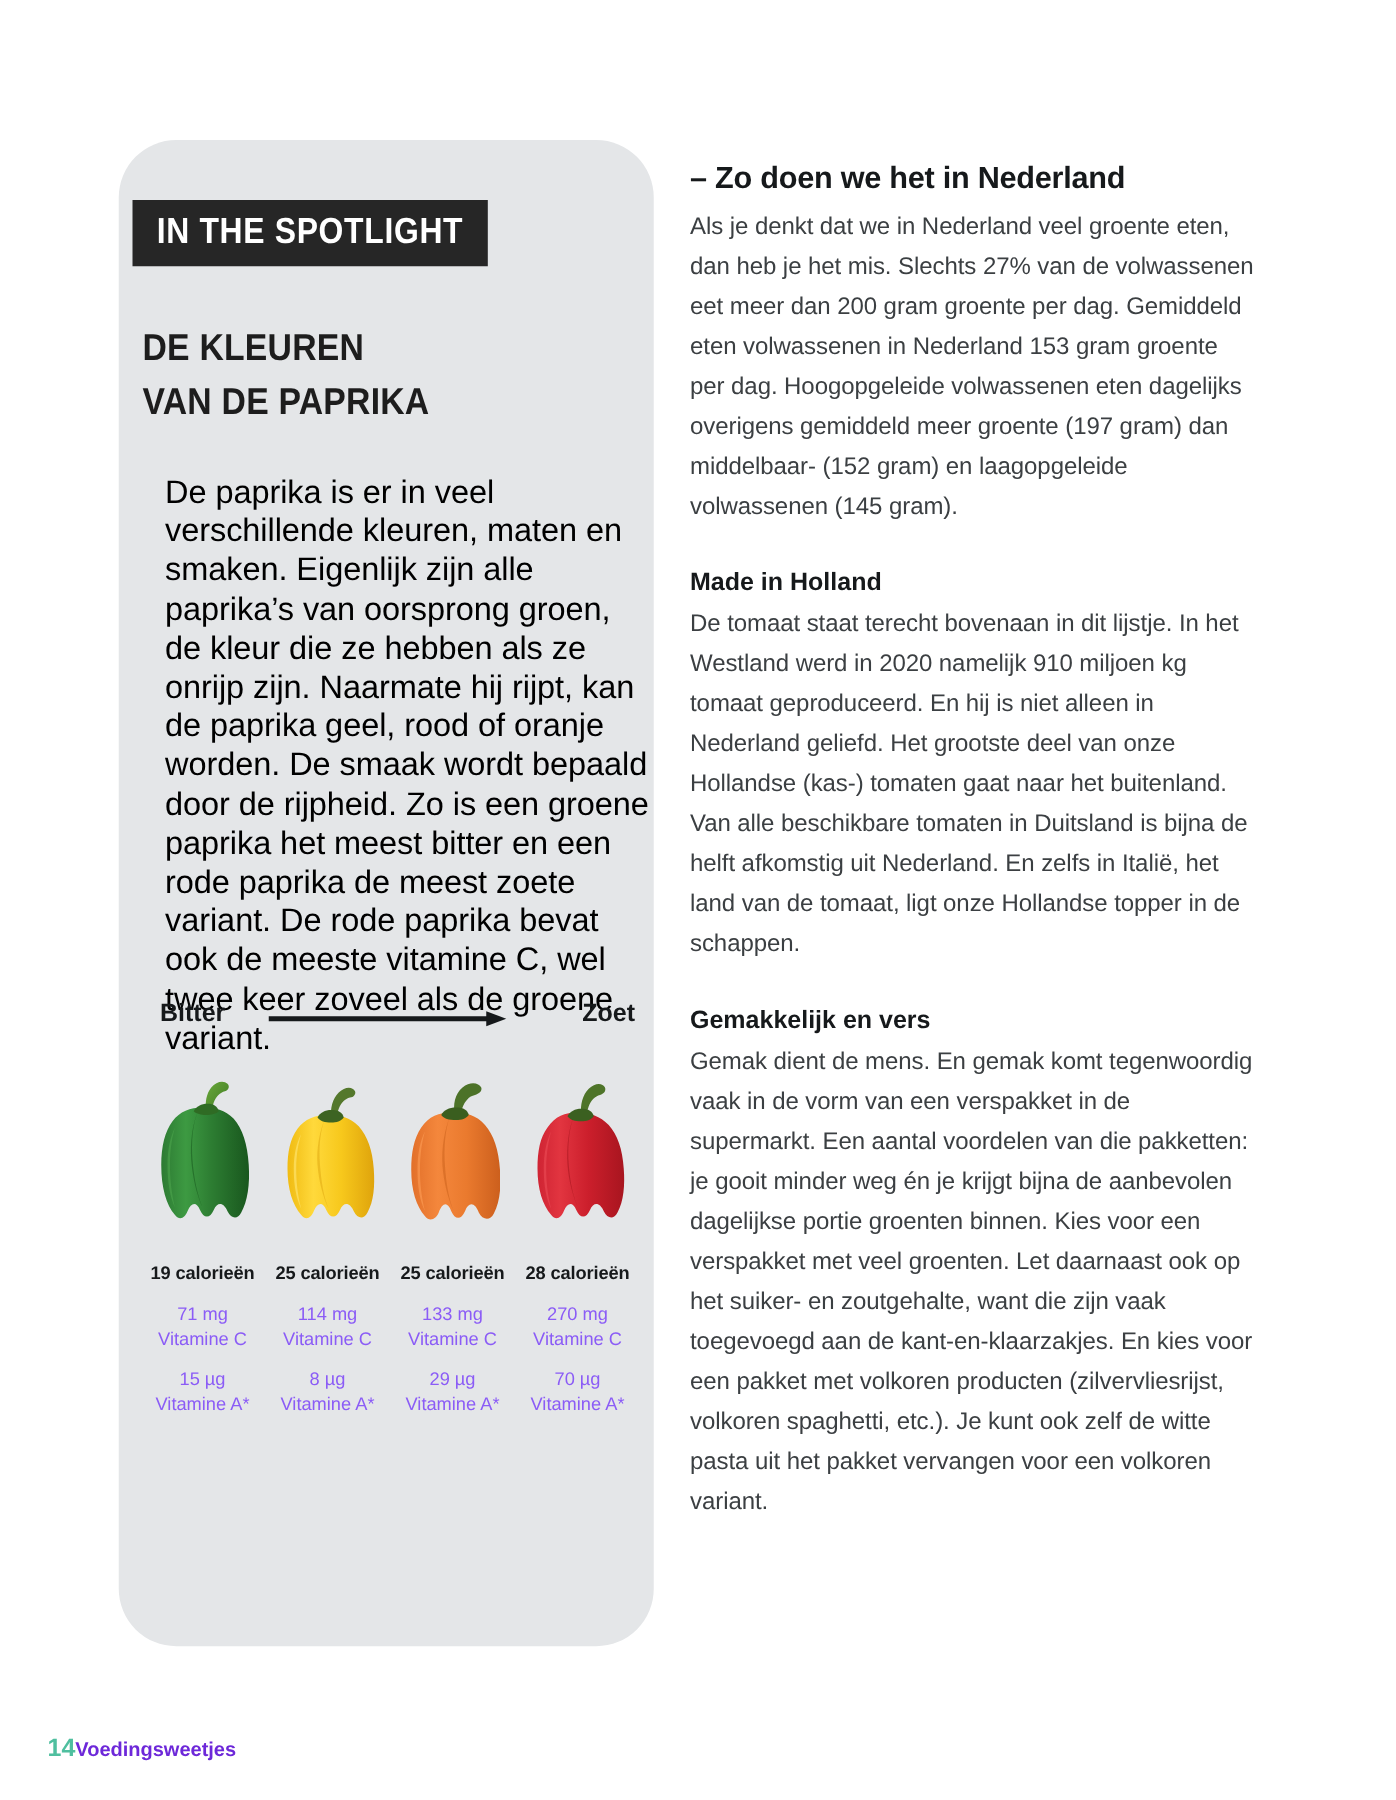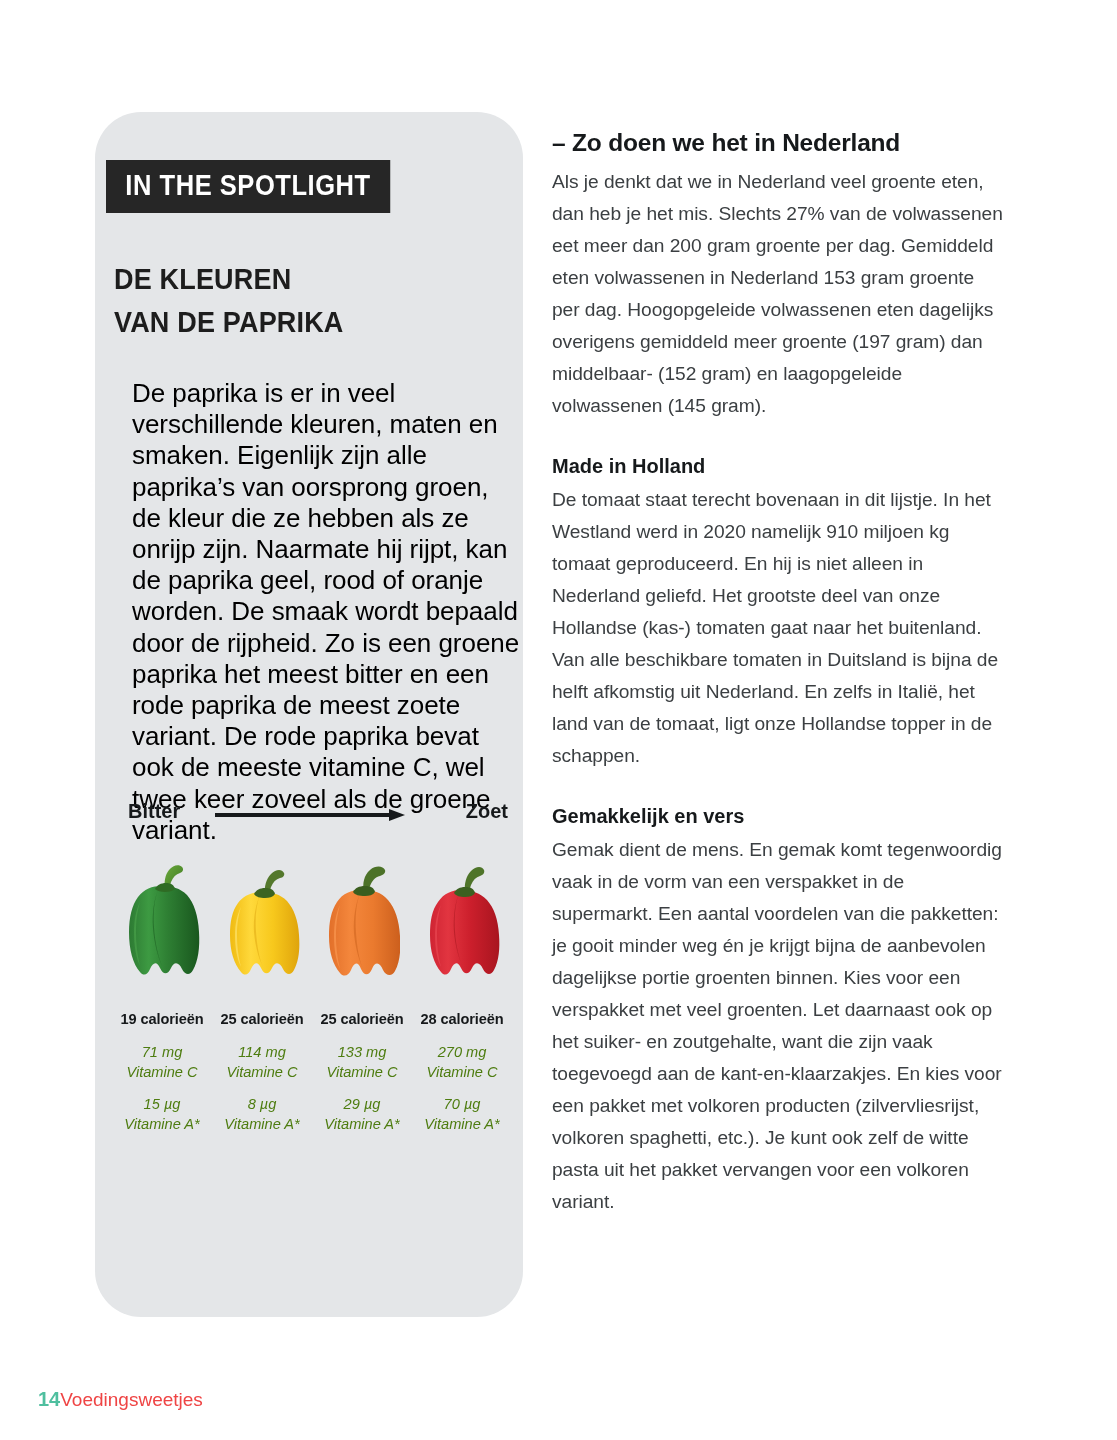--- a/index.html
+++ b/index.html
@@ -159,23 +159,22 @@
     font-size: 14.6px;
     font-weight: bold;
     color: #16191b;
     line-height: 22px;
     white-space: nowrap;
     letter-spacing: -0.1px;
   }
   .nutri-group {
     margin-top: 13px;
     font-size: 14.6px;
-    color: #4d7c0f;
+    color: #8b5cf6;
     line-height: 19.5px;
-    font-style: italic;
   }
   .nutri-group.second { margin-top: 13px; }
 
   
   .footnote {
     position: absolute;
     left: 112px;
     top: 1163px;
     width: 400px;
     text-align: center;
@@ -252,23 +251,23 @@
     display: flex;
     align-items: baseline;
   }
   .page-number {
     font-size: 20px;
     font-weight: bold;
     color: #4fbf9f;
     line-height: 26px;
   }
   .footer-title {
-    font-size: 19px;
-    font-weight: normal;
-    color: #ef4444;
+    font-size: 16px;
+    font-weight: bold;
+    color: #6d28d9;
     line-height: 26px;
   }
 </style>
 </head>
 <body>
 
 <div class="page">
 
   <div class="spotlight-card"></div>
 

